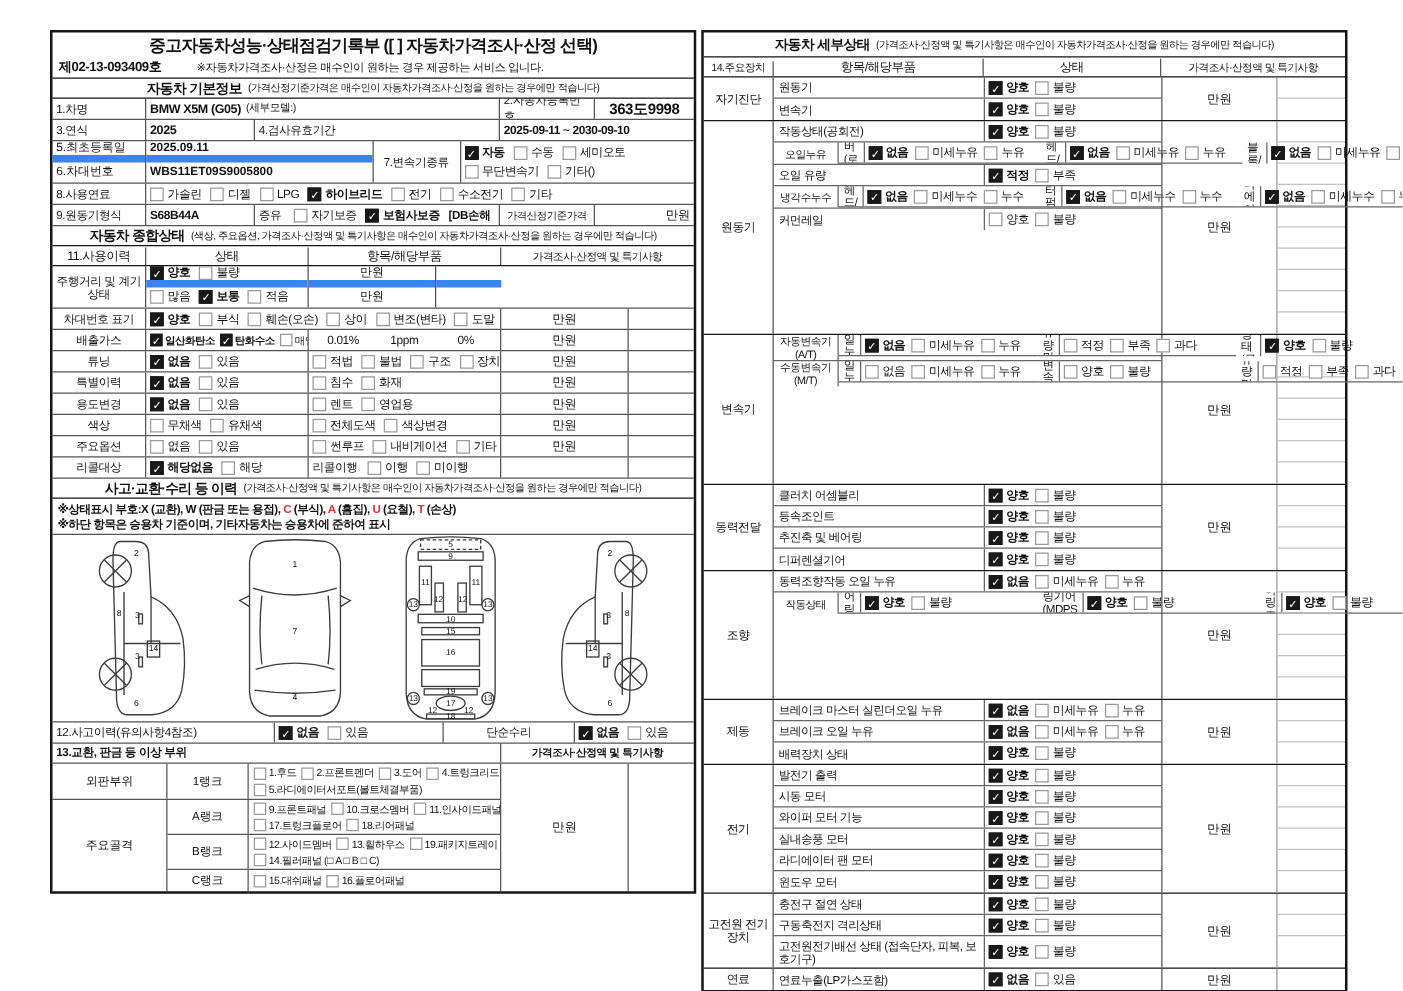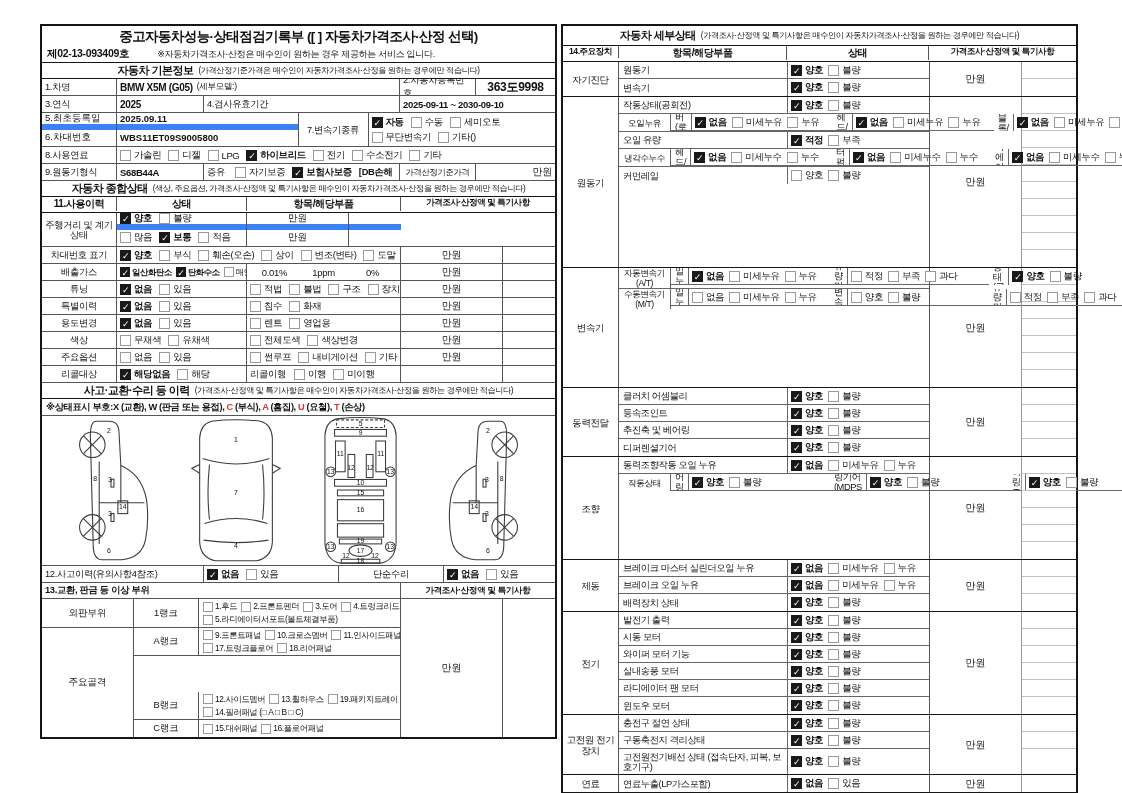--- a/index.html
+++ b/index.html
@@ -22,21 +22,21 @@
   .trow{display:flex;align-items:stretch;border-bottom:1px solid #555}
   .h16{height:16px}.h17{height:17px}.h34{height:34px}
   .cell{display:flex;align-items:center;padding:0 3px;border-right:1px solid #555;overflow:hidden;font-size:9.5px;letter-spacing:-0.3px}
   .trow>.cell:last-child,.trow>.vstack:last-child{border-right:none}
   .center{justify-content:center;text-align:center}
   .right{justify-content:flex-end}
   .flex1{flex:1;min-width:0}
   .w52{width:52px;flex:none}.w56{width:56px;flex:none}.w70{width:70px;flex:none}
   .w75{width:75px;flex:none}.w76{width:76px;flex:none}.w79{width:79px;flex:none}.w87{width:87px;flex:none}.w102{width:102px;flex:none}.w105{width:105px;flex:none}.w130{width:130px;flex:none}
   .w135{width:135px;flex:none}.w142{width:142px;flex:none}.w147{width:147px;flex:none}.w154{width:154px;flex:none}
-  .w155{width:155px;flex:none}.w178{width:162px;flex:none}.w217{width:217px;flex:none}
+  .w155{width:155px;flex:none}.w178{width:178px;flex:none}.w217{width:217px;flex:none}
   .lbl{font-size:9.3px}
   .lblc{font-size:9.3px;justify-content:center;text-align:center;line-height:10px}
   .b{font-weight:bold}
   .val{font-size:10px}
   .reg{font-size:12px;font-weight:bold}
   .pc{font-size:10px}
   .sm8{font-size:8.3px;line-height:9px}
 
   .vstack{display:flex;flex-direction:column;border-right:1px solid #555;flex:none}
   .vstack>div{display:flex;align-items:center;padding:0 3px;overflow:hidden;font-size:9.5px}
@@ -65,21 +65,21 @@
   .plabel{width:92px;flex:none;display:flex;align-items:center;justify-content:center;border-right:1px solid #555;font-size:9.5px}
   .rrows{flex:1;min-width:0;display:flex;flex-direction:column}
   .rankrow{display:flex;border-bottom:1px solid #555;align-items:stretch}
   .rankrow:last-child{border-bottom:none}
   .rname{width:65px;flex:none;display:flex;align-items:center;justify-content:center;border-right:1px solid #555;font-size:9.3px}
   .ritems{flex:1;min-width:0;display:flex;flex-direction:column;justify-content:center;padding:0 4px}
   .rline{display:flex;align-items:center;height:13px}
   .pricecell{width:102px;flex:none;display:flex;align-items:center;justify-content:center;border-right:1px solid #555}
   .blankcell{width:52px;flex:none}
 
-  .chdr{display:flex;align-items:flex-start;border-bottom:1px solid #151515;font-weight:bold}
+  .chdr{display:flex;align-items:flex-end;border-bottom:1px solid #151515;font-weight:normal}
   .chdr>div{display:flex;align-items:center;justify-content:center;border-right:1px solid #555;font-size:10px;letter-spacing:-0.4px}
   .chdr>div:last-child{border-right:none}
   .f85{font-size:8.5px!important}
 
   .rgroup{display:flex;align-items:stretch;border-bottom:1px solid #151515}
   #right-groups>.rgroup:last-child{border-bottom:none}
   .gname{width:56px;flex:none;border-right:1px solid #555;display:flex;align-items:center;justify-content:center;text-align:center;font-size:9.5px;line-height:11px;padding:0 2px;letter-spacing:-0.4px}
   .gbody{flex:1;min-width:0;display:flex;flex-direction:column}
   .gprice{width:92px;flex:none;border-left:1px solid #555;display:flex;align-items:center;justify-content:center;font-size:10px}
   .gblank{width:55px;flex:none;border-left:1px solid #999;display:flex;flex-direction:column;overflow:hidden}
@@ -497,20 +497,21 @@
       </div>
     </div>
 
   <div class="shead">
     <span class="hb">사고·교환·수리 등 이력</span>
       <span>(가격조사·산정액 및 특기사항은 매수인이 자동차가격조사·산정을 원하는 경우에만 적습니다)</span>
   </div>
 
   <div class="notes">
     <div id="code-note"><span>※상태표시 부호:X (교환), W (판금 또는 용접), </span><span class="red">C</span><span> (부식), </span><span class="red">A</span><span> (흠집), </span><span class="red">U</span><span> (요철), </span><span class="red">T</span><span> (손상)</span></div>
+    <div>※하단 항목은 승용차 기준이며, 기타자동차는 승용차에 준하여 표시</div>
   </div>
 
   <div class="diag">
     <svg width="116" height="146" viewBox="0 0 118 148">
       <g class="car">
         <path d="M44,3 L57,3 Q66,3 67,12 L69,48 Q90,57 95,82 Q98,104 94,124 Q90,142 70,144 L50,144 Q42,144 41,132 L38,18 Q38,3 44,3 Z"></path>
         <circle cx="40" cy="27" r="13"></circle>
           <line x1="31" y1="18" x2="49" y2="36"></line>
           <line x1="49" y1="18" x2="31" y2="36"></line>
         <circle cx="40" cy="111" r="13"></circle>
@@ -703,21 +704,21 @@
                     <span class="cb"></span>
                     <span class="ol">17.트렁크플로어</span>
                   </span>
                   <span class="opt sm">
                     <span class="cb"></span>
                     <span class="ol">18.리어패널</span>
                   </span>
                 </div>
               </div>
             </div>
-            <div class="rankrow" style="height: 28px; margin-top: 36px;">
+            <div class="rankrow" style="height: 28px;">
               <div class="rname">B랭크</div>
               <div class="ritems">
                 <div class="rline">
                   <span class="opt sm">
                     <span class="cb"></span>
                     <span class="ol">12.사이드멤버</span>
                   </span>
                   <span class="opt sm">
                     <span class="cb"></span>
                     <span class="ol">13.휠하우스</span>

